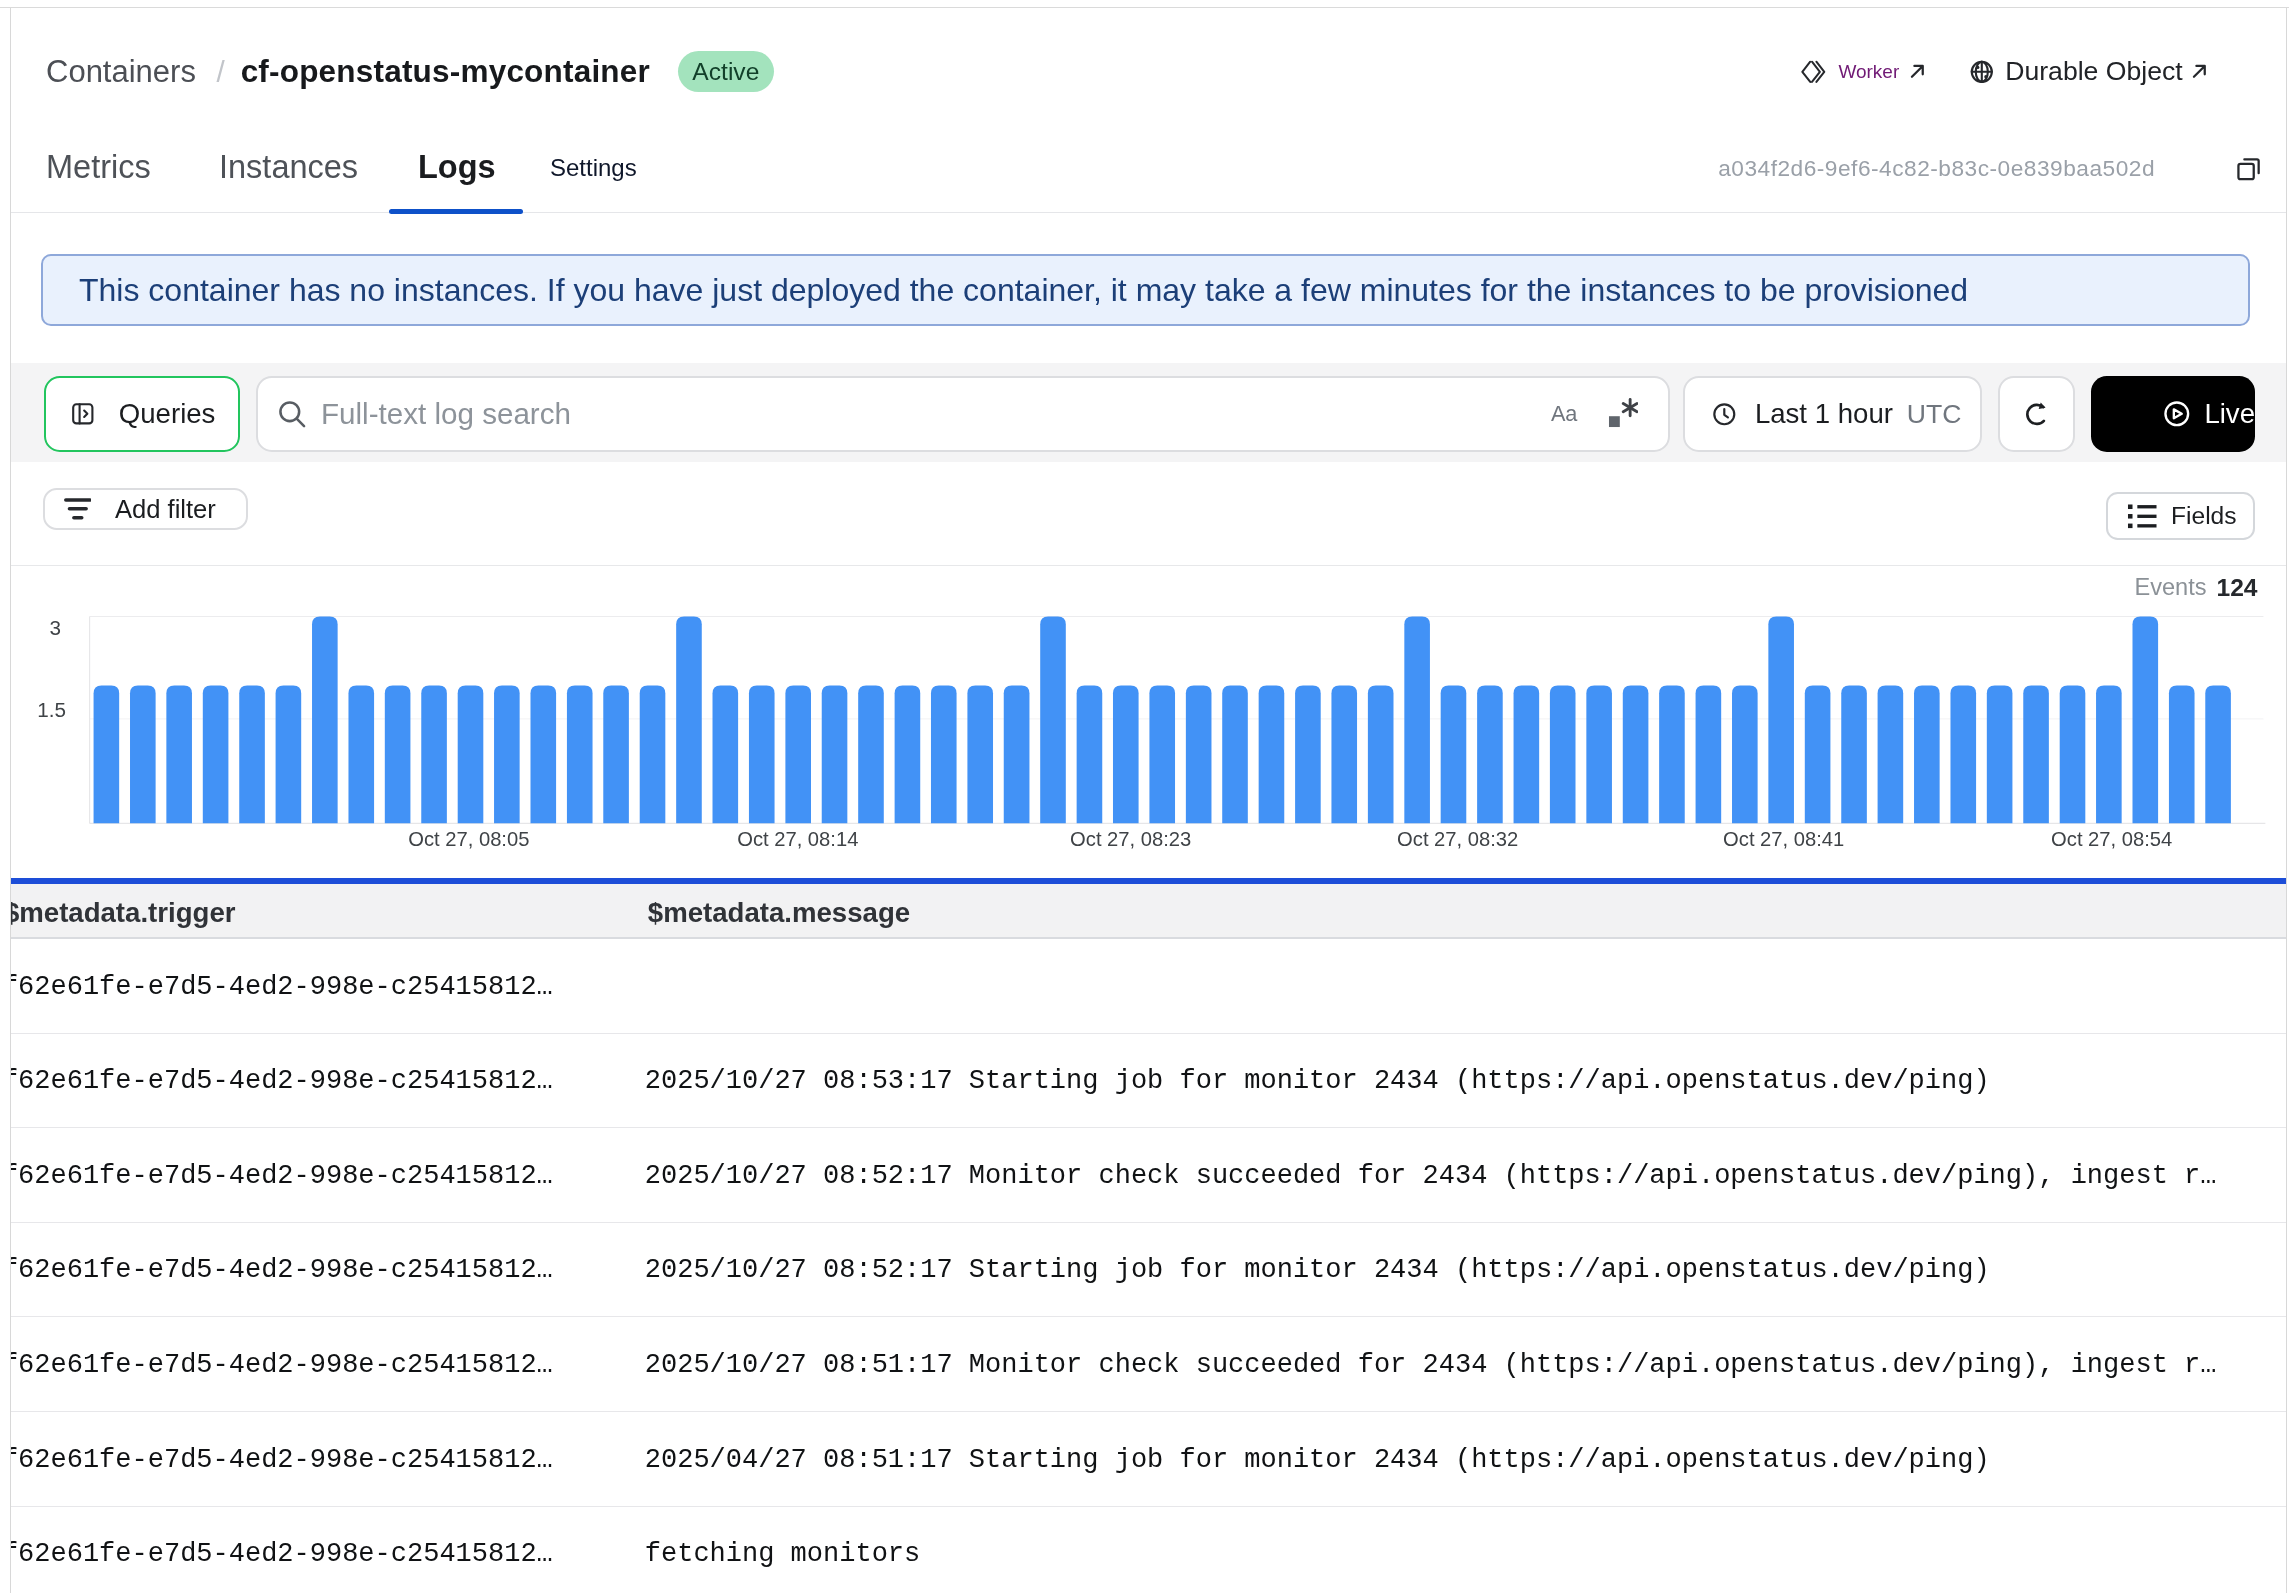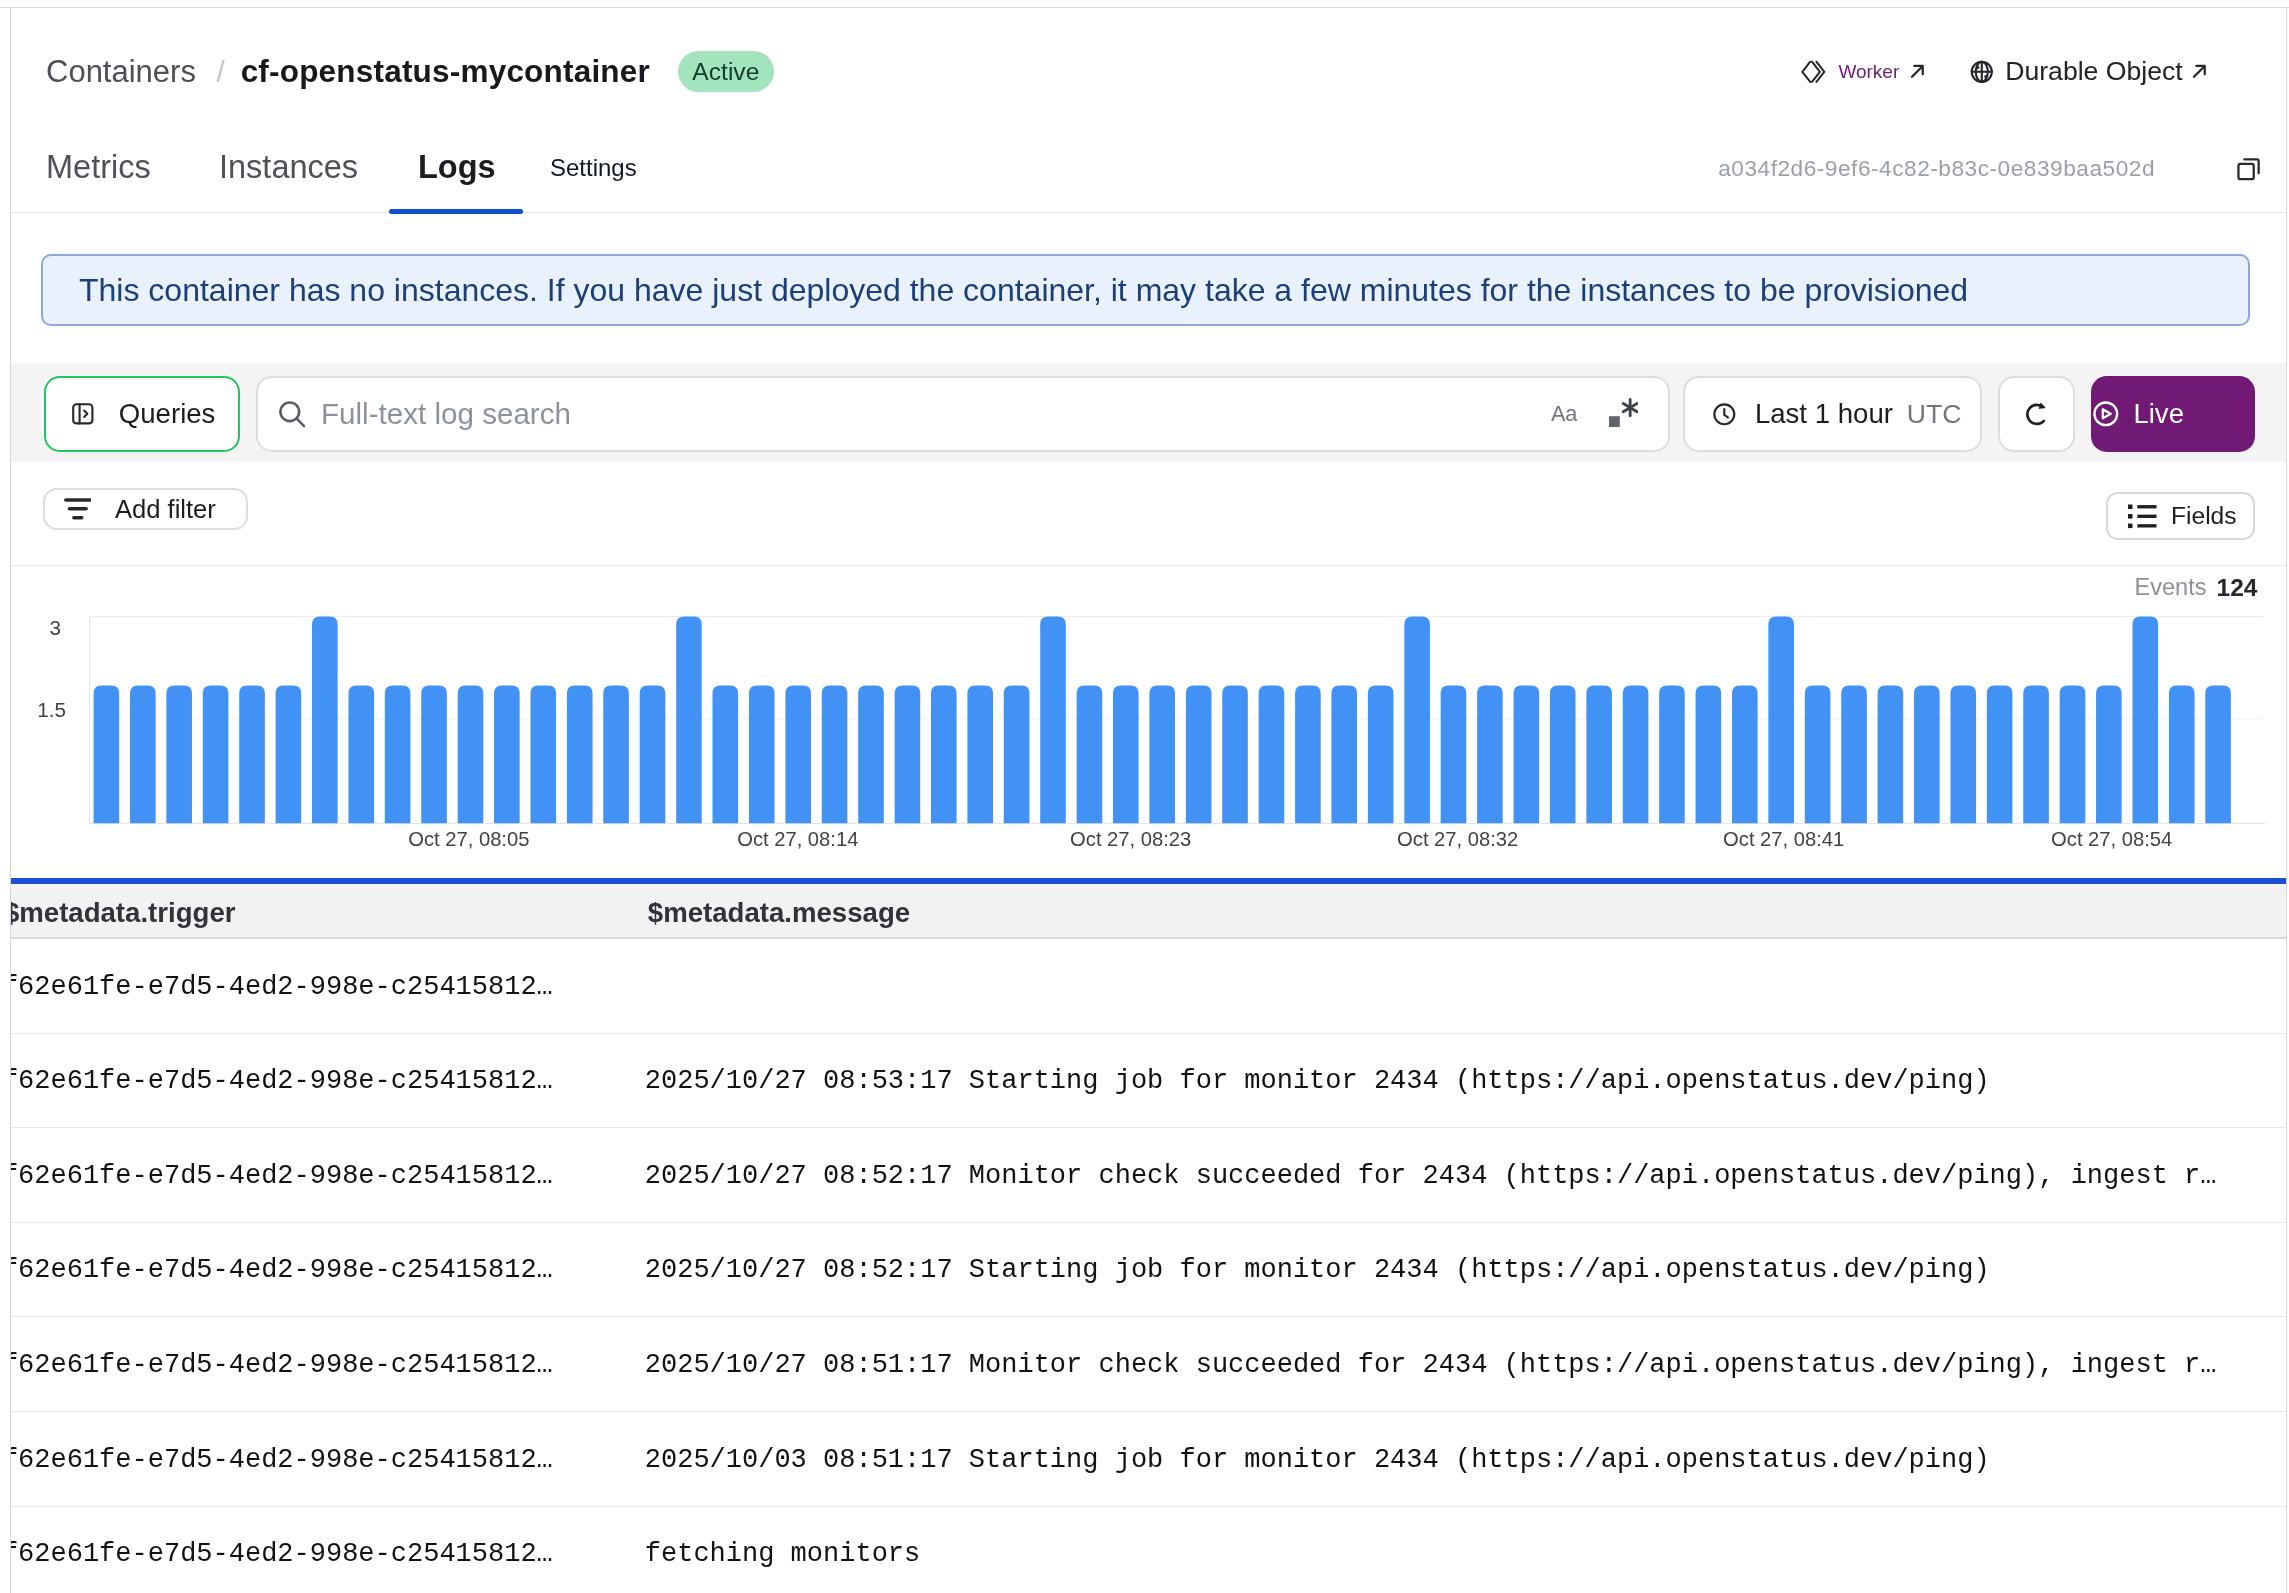--- a/index.html
+++ b/index.html
@@ -96,21 +96,21 @@
     </svg>
     <span style="margin-left:17.7px;font-size:27.6px;color:#1b1d20">Last 1 hour</span>
 <span style="margin-left:13.8px;font-size:26.6px;color:#70767e">UTC</span>
   </div>
 <div class="abs flex" style="left:1998px;top:376px;width:77px;height:76px;background:#fff;border:2px solid #dcdde0;border-radius:15.8px;justify-content:center">
     <svg width="25.6" height="25.6" viewBox="0 0 26 26">
       <path d="M19.4 6.2 A 9.7 9.7 0 1 0 20.2 20.2" stroke="#1d1f22" stroke-width="2.7" fill="none" stroke-linecap="round"></path>
       <path d="M17.0 1.6 L21.9 6.8 L14.9 8.2 Z" fill="#1d1f22"></path>
     </svg>
   </div>
-<div class="abs flex" style="left:2091px;top:376px;width:164px;height:76px;background:#701a75;border-radius:15.8px;justify-content:flex-start">
+<div class="abs flex" style="left:2091px;top:376px;width:164px;height:76px;background:#000000;border-radius:15.8px;justify-content:flex-end">
 <svg width="29.6" height="29.6" viewBox="0 0 30 30">
       <circle cx="15" cy="15" r="11.5" stroke="#ffffff" stroke-width="2.4" fill="none" stroke-linecap="round" stroke-linejoin="round"></circle>
       <path d="M12 10.5 L20 15 L12 19.5 Z" stroke="#ffffff" stroke-width="2.4" fill="none" stroke-linecap="round" stroke-linejoin="round"></path>
     </svg>
     <span style="margin-left:12.8px;font-size:27.6px;color:#fff">Live</span>
   </div>
 <div class="abs flex" style="left:43px;top:488px;width:205px;height:42px;background:#fff;border:2px solid #dcdde0;border-radius:15.8px;border-radius:13.8px;padding-left:18.7px">
 <svg width="27.6" height="23.6" viewBox="0 0 28 24">
       <g stroke="#26282c" stroke-width="3.6" stroke-linecap="round">
         <path d="M1.8 3 H26.2"></path>
@@ -231,18 +231,18 @@
 <div class="abs" style="left:10.8px;top:1222px;width:2276px;height:95px;border-bottom:1px solid #e7e7ea;overflow:hidden;font-family:'Liberation Mono',monospace;font-size:27px;color:#101214">
 <span class="abs" style="left:-8.9px;top:32.5px;white-space:pre">f62e61fe-e7d5-4ed2-998e-c25415812…</span>
 <span class="abs" style="left:634px;top:32.5px;white-space:pre">2025/10/27 08:52:17 Starting job for monitor 2434 (https://api.openstatus.dev/ping)</span>
 </div>
 <div class="abs" style="left:10.8px;top:1317px;width:2276px;height:95px;border-bottom:1px solid #e7e7ea;overflow:hidden;font-family:'Liberation Mono',monospace;font-size:27px;color:#101214">
 <span class="abs" style="left:-8.9px;top:32.5px;white-space:pre">f62e61fe-e7d5-4ed2-998e-c25415812…</span>
 <span class="abs" style="left:634px;top:32.5px;white-space:pre">2025/10/27 08:51:17 Monitor check succeeded for 2434 (https://api.openstatus.dev/ping), ingest r…</span>
 </div>
 <div class="abs" style="left:10.8px;top:1412px;width:2276px;height:95px;border-bottom:1px solid #e7e7ea;overflow:hidden;font-family:'Liberation Mono',monospace;font-size:27px;color:#101214">
 <span class="abs" style="left:-8.9px;top:32.5px;white-space:pre">f62e61fe-e7d5-4ed2-998e-c25415812…</span>
-<span class="abs" style="left:634px;top:32.5px;white-space:pre">2025/10/03 08:51:17 Starting job for monitor 2434 (https://api.openstatus.dev/ping)</span>
+<span class="abs" style="left:634px;top:32.5px;white-space:pre">2025/04/27 08:51:17 Starting job for monitor 2434 (https://api.openstatus.dev/ping)</span>
 </div>
 <div class="abs" style="left:10.8px;top:1506px;width:2276px;height:95px;border-bottom:1px solid #e7e7ea;overflow:hidden;font-family:'Liberation Mono',monospace;font-size:27px;color:#101214">
 <span class="abs" style="left:-8.9px;top:32.5px;white-space:pre">f62e61fe-e7d5-4ed2-998e-c25415812…</span>
 <span class="abs" style="left:634px;top:32.5px;white-space:pre">fetching monitors</span>
 </div>
 
 </body></html>

